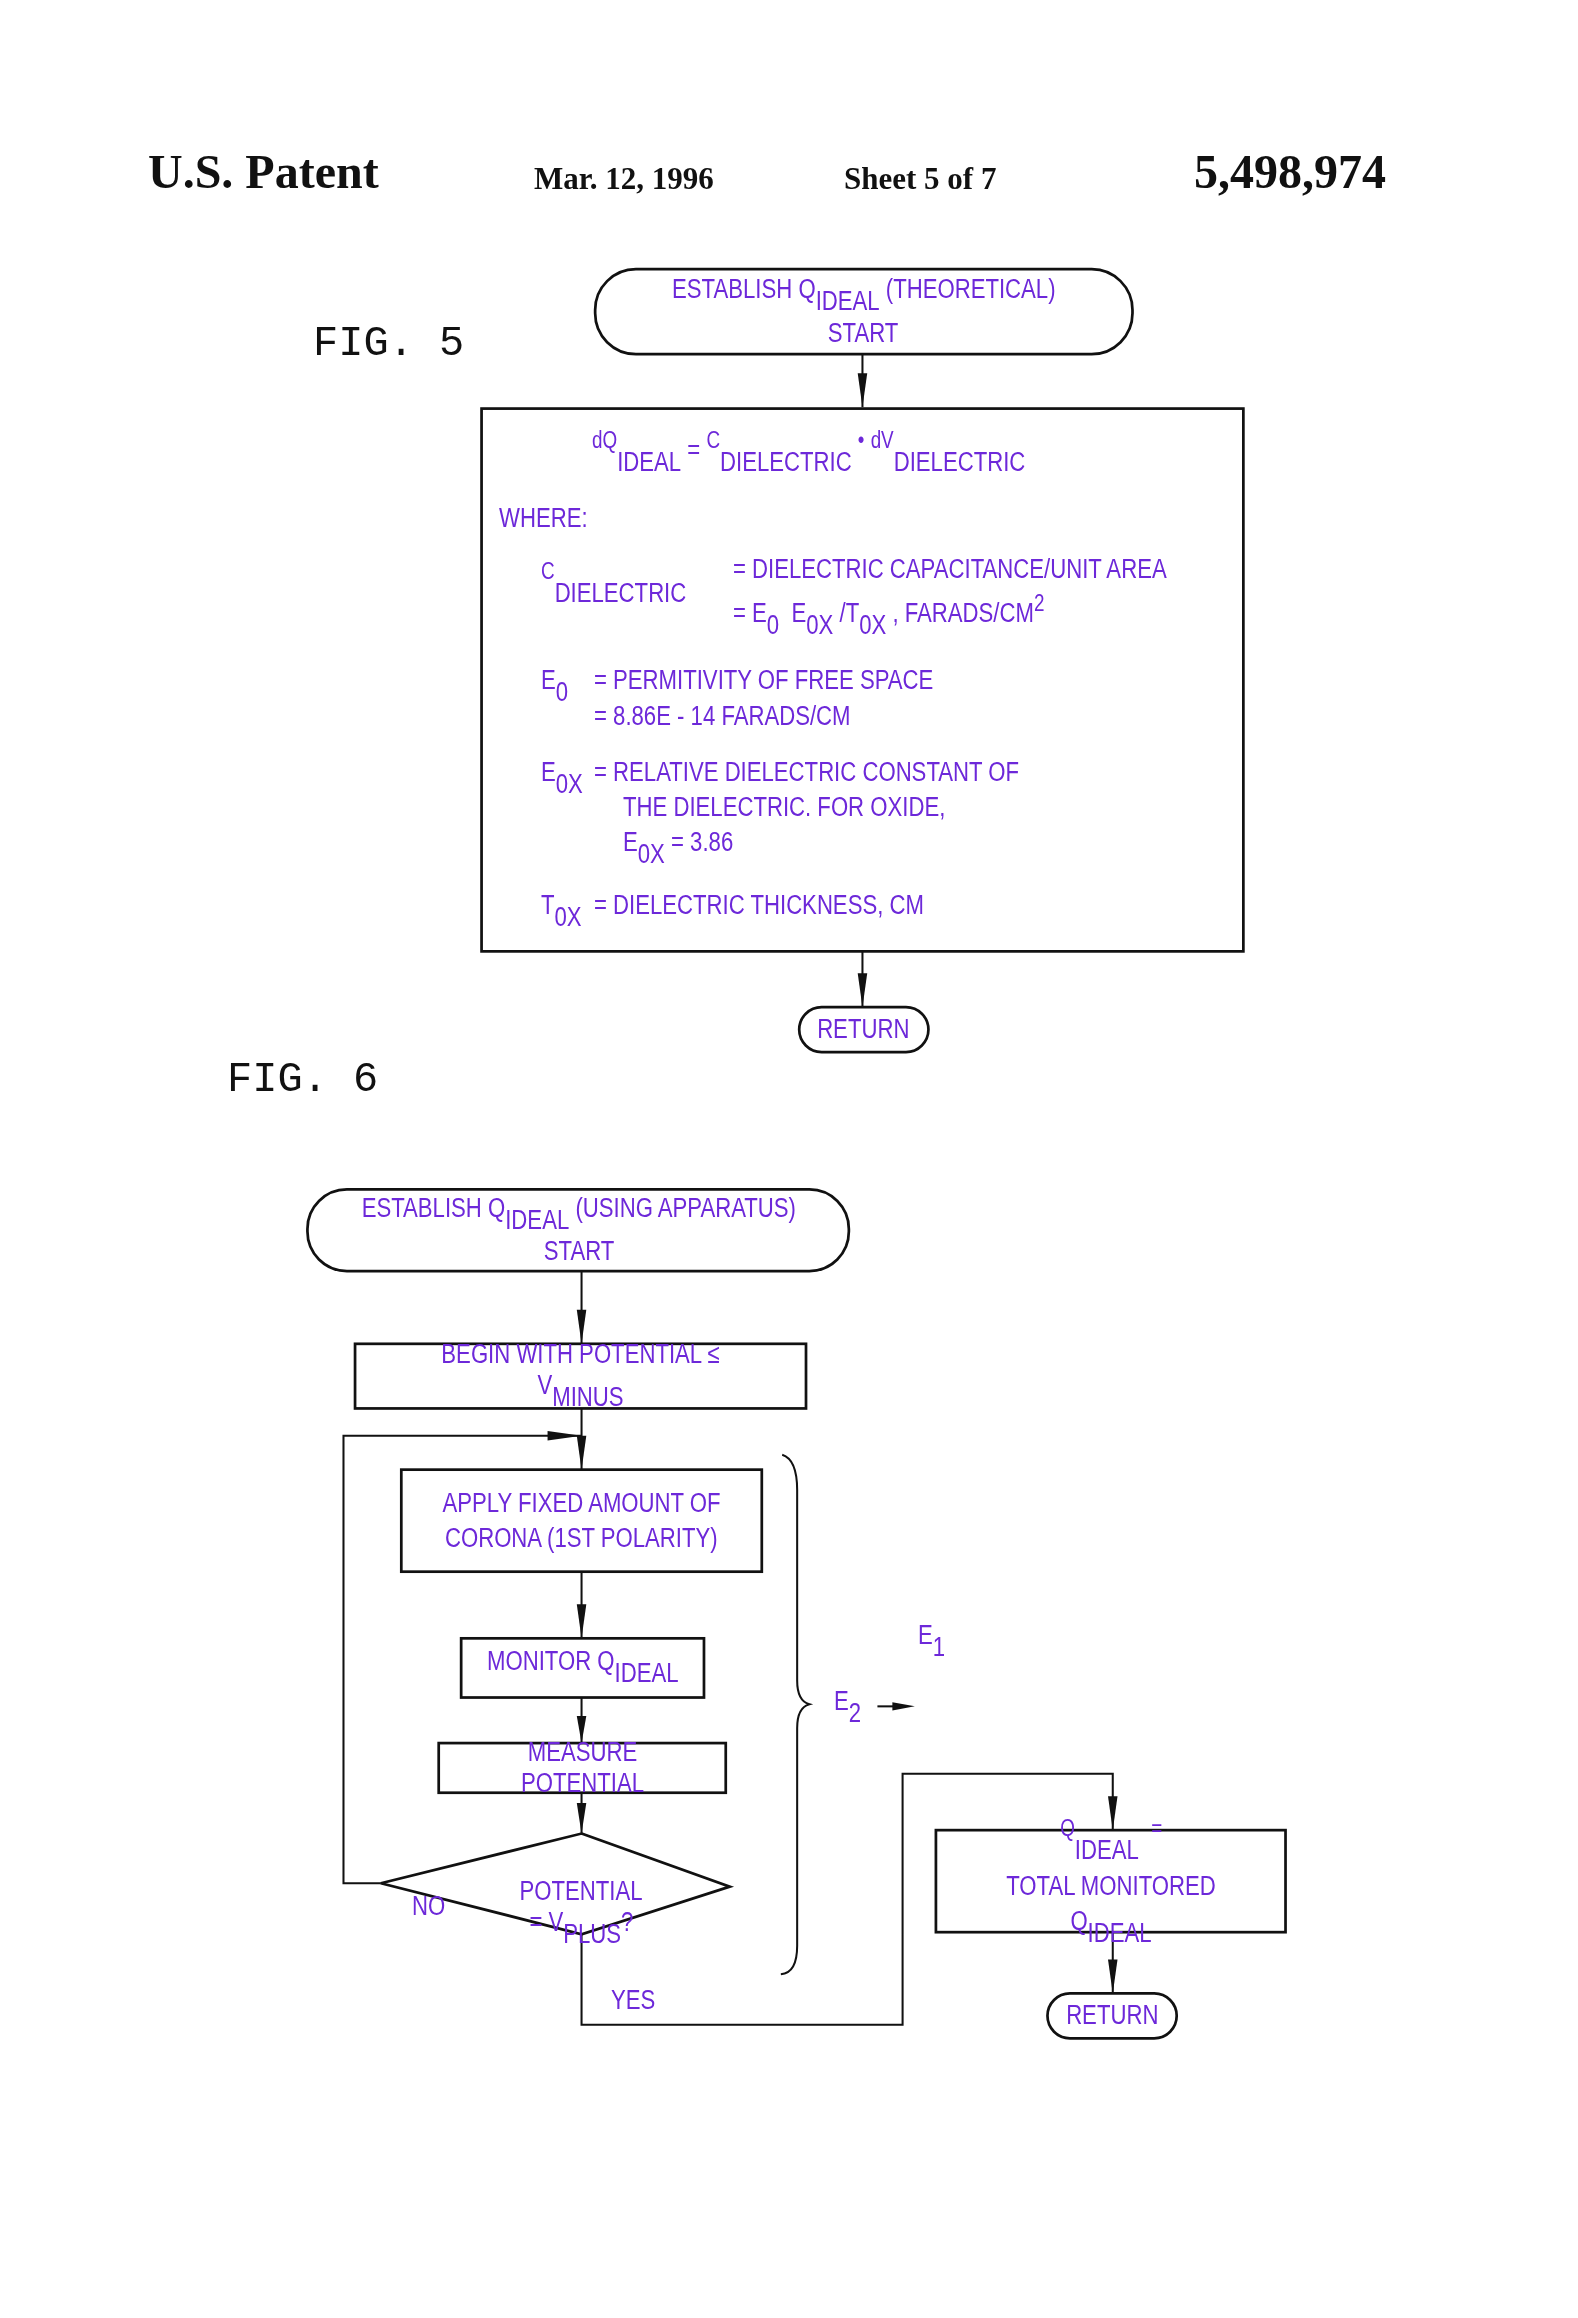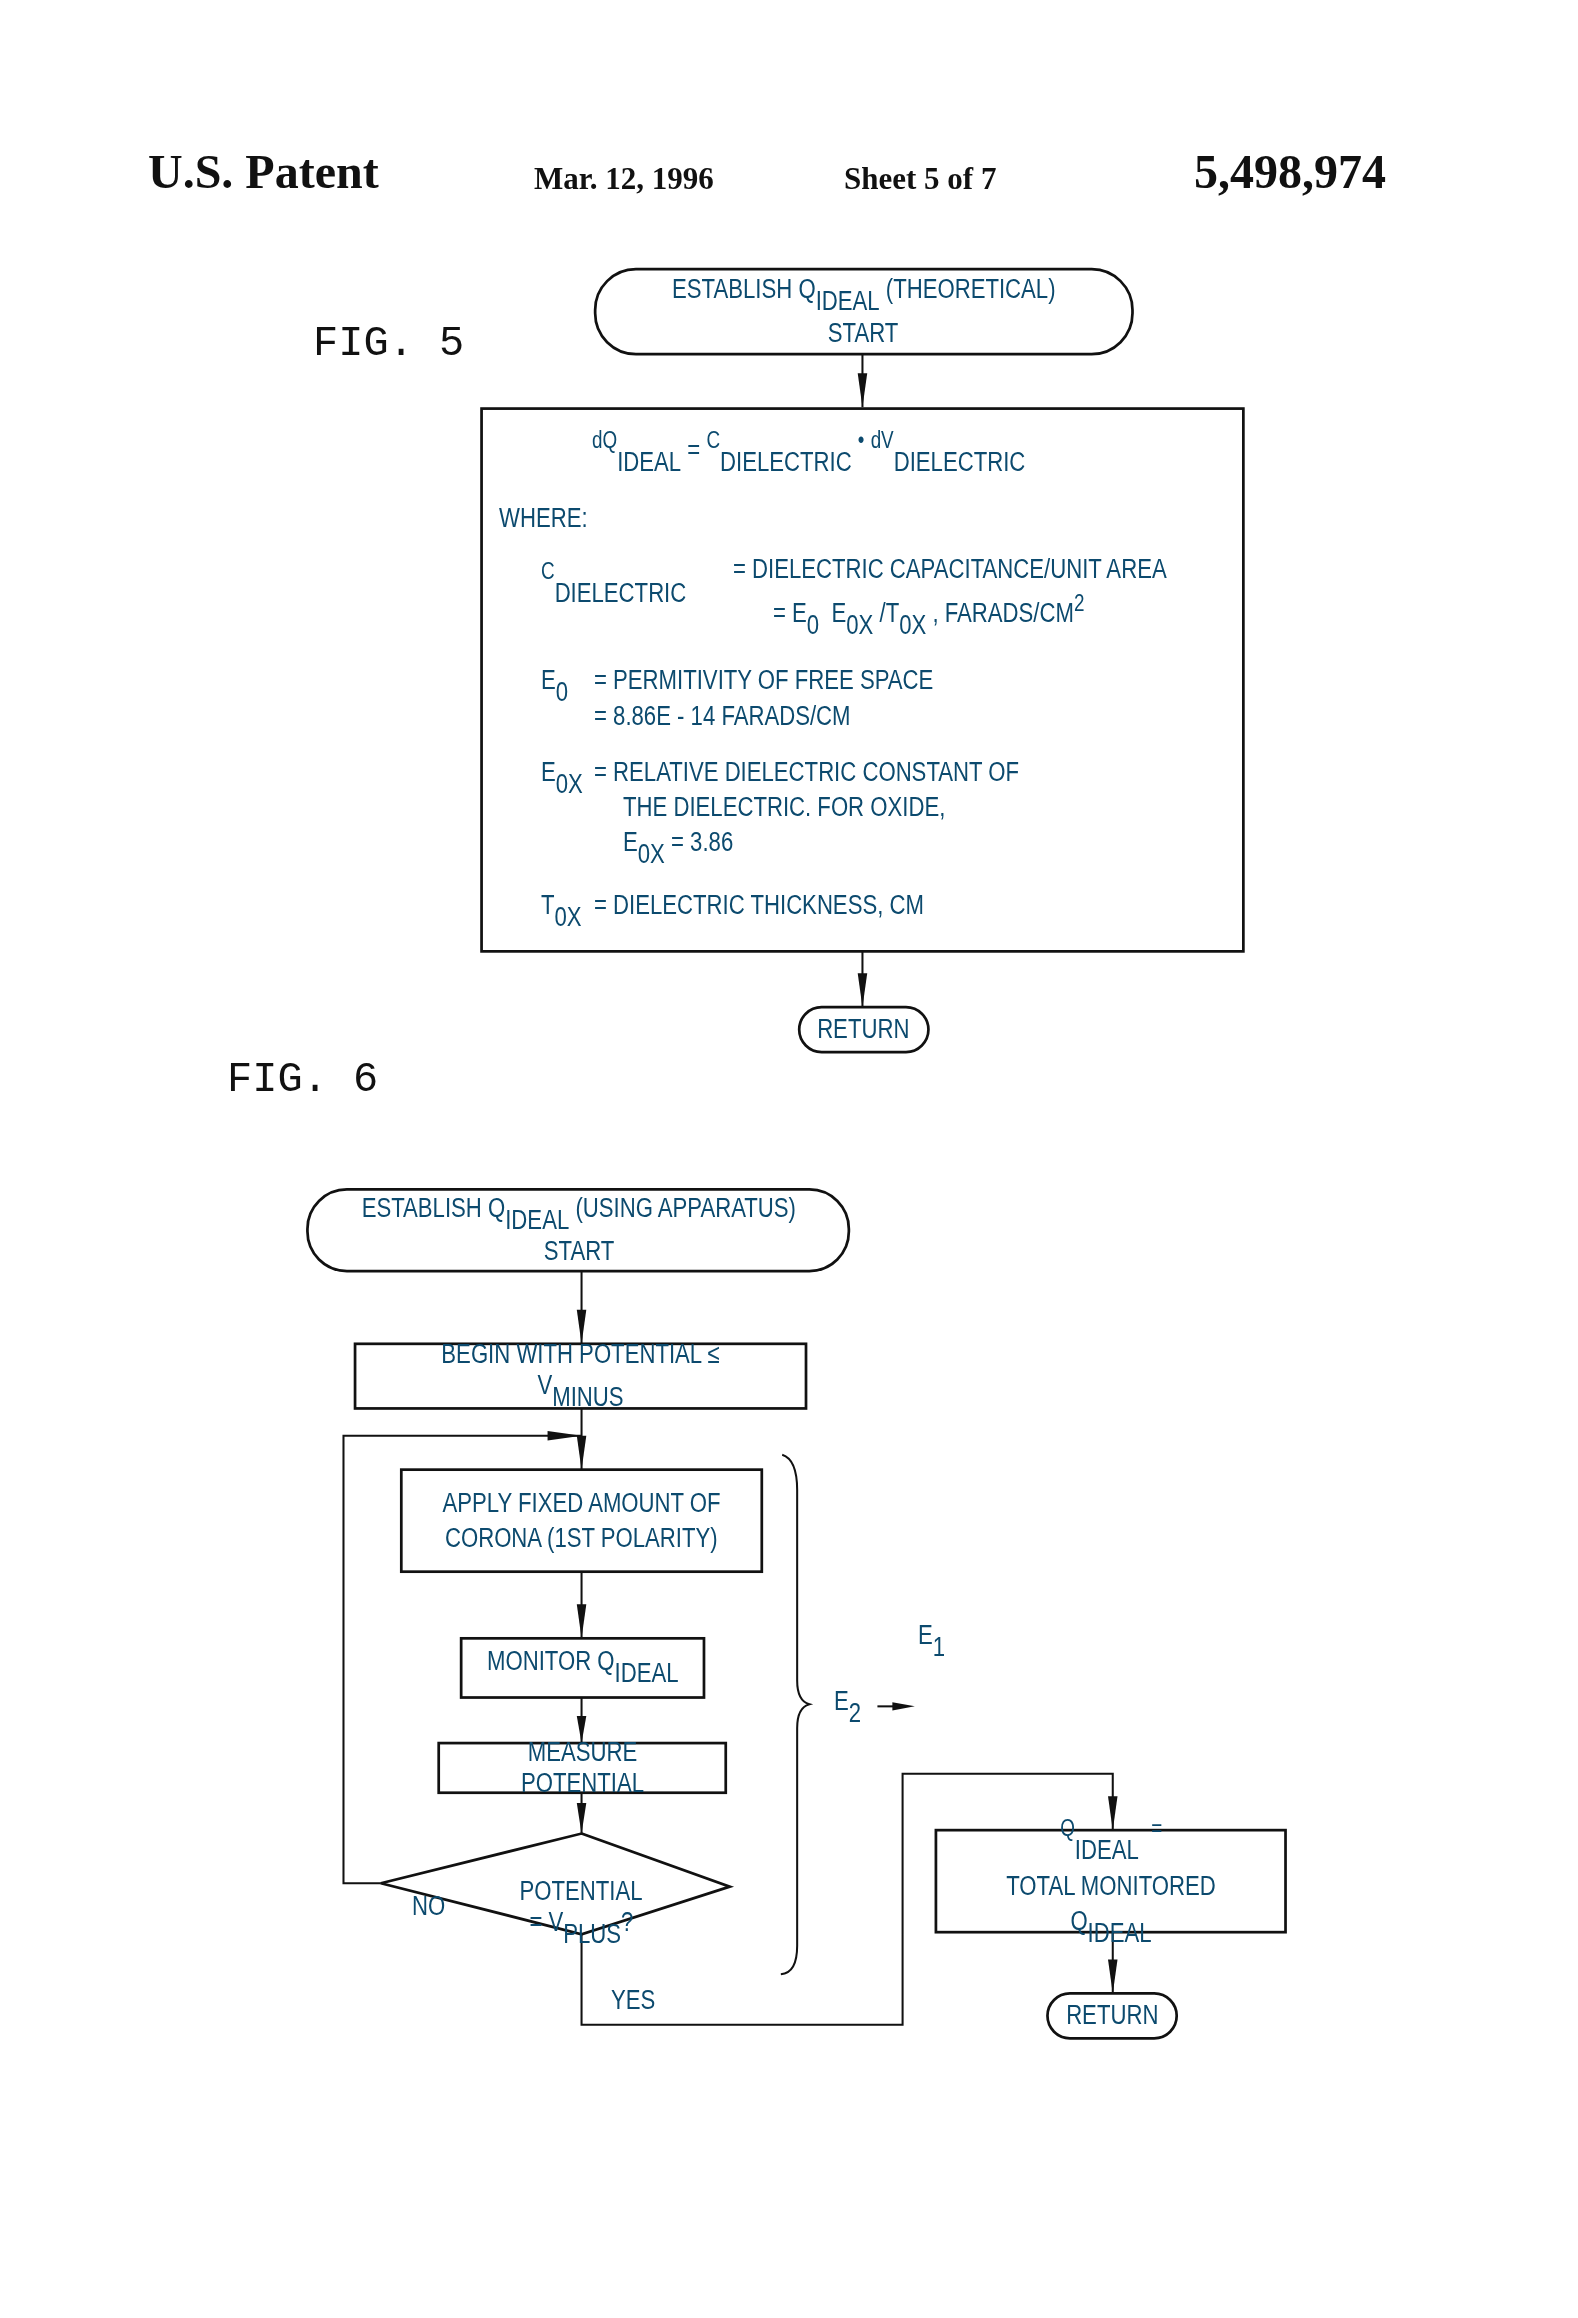--- a/index.html
+++ b/index.html
@@ -2,21 +2,21 @@
 <html style="font-size:11px"><head>
 <meta charset="utf-8">
 <style>
   html, body { margin: 0; padding: 0; background: #ffffff; }
   body { width: 1578px; height: 2319px; position: relative; overflow: hidden; color: #111; }
   .serif { font-family: "Liberation Serif", "DejaVu Serif", serif; font-weight: bold; }
   .abs { position: absolute; white-space: nowrap; }
   .hdr { font-size: 48px; top: 144px; }
   .hdr-sm { font-size: 31px; top: 161px; }
   .fig { font-family: "Liberation Mono", "DejaVu Sans Mono", monospace; font-size: 42px; }
-  .txt { font-family: "Liberation Sans", "DejaVu Sans", sans-serif; font-size: 27px; color:#0c4a6e; }
+  .txt { font-family: "Liberation Sans", "DejaVu Sans", sans-serif; font-size: 27px; color:#6d28d9; }
   .txt sub { font-size: 27px; vertical-align: -12.2px; }
   .txt sup { font-size: 23px; vertical-align: 11px; }
   svg { position: absolute; left: 0; top: 0; }
   .narrow { display: inline-block; transform: scaleX(0.82); transform-origin: left center; }
   .cnarrow { display: inline-block; transform: scaleX(0.82); transform-origin: center center; }
   .center-box { position: absolute; display: flex; flex-direction: column; align-items: center; justify-content: center; text-align: center; }
 </style>
 </head>
 <body>
 
@@ -108,21 +108,21 @@
 <div class="abs txt" style="left:499px; top:503px;">
   <span class="narrow">WHERE:</span>
 </div>
 
 <div class="abs txt" style="left:541px; top:558px;">
   <span class="narrow"><sup>C</sup><sub>DIELECTRIC</sub></span>
 </div>
 <div class="abs txt" style="left:733px; top:554px;">
   <span class="narrow">= DIELECTRIC CAPACITANCE/UNIT AREA</span>
 </div>
-<div class="abs txt" style="left:773px; top:590px;">
+<div class="abs txt" style="left:733px; top:590px;">
   <span class="narrow">
     <span>= E</span><sub>0</sub>
     &nbsp;<span>E</span><sub>0X</sub>
     <span>/T</span><sub>0X</sub>
     <span>, FARADS/CM</span><sup>2</sup>
   </span>
 </div>
 
 <div class="abs txt" style="left:541px; top:665px;">
   <span class="narrow"><span>E</span><sub>0</sub></span>

